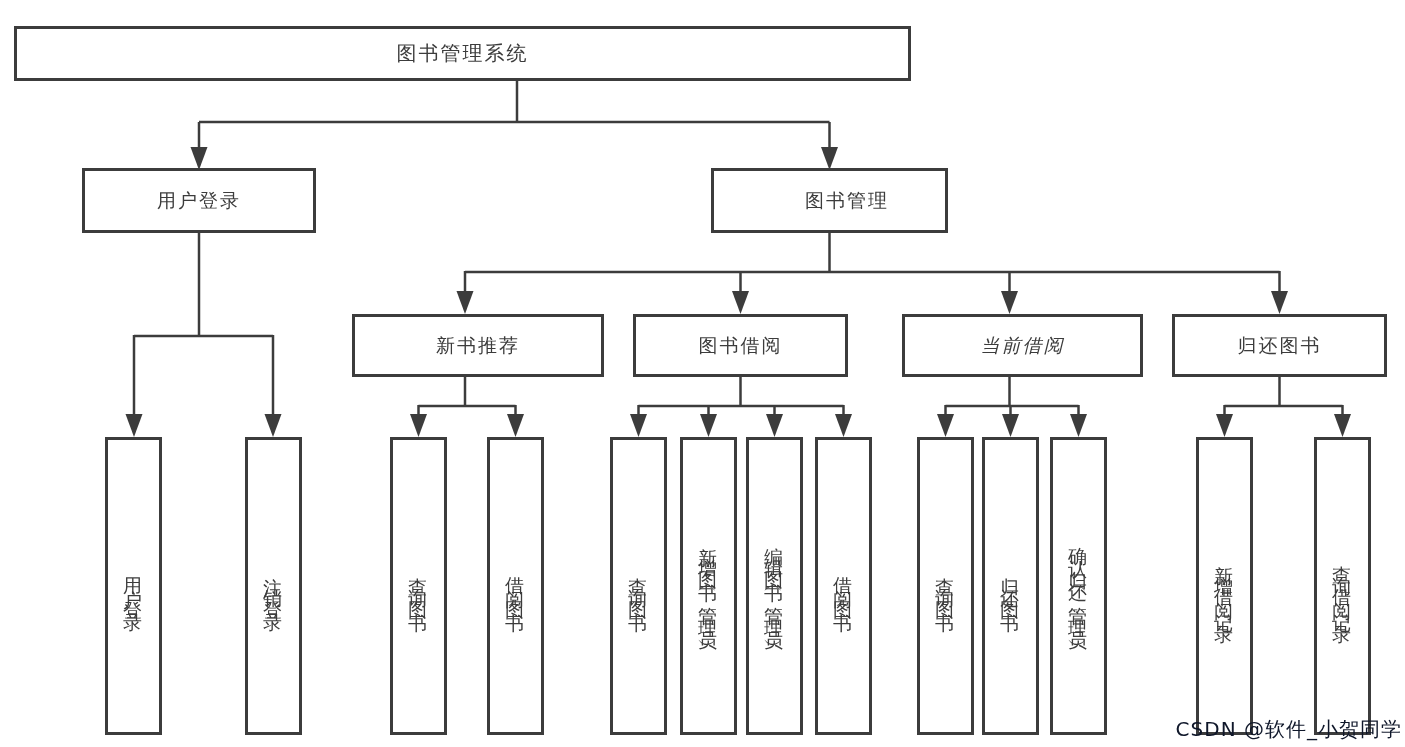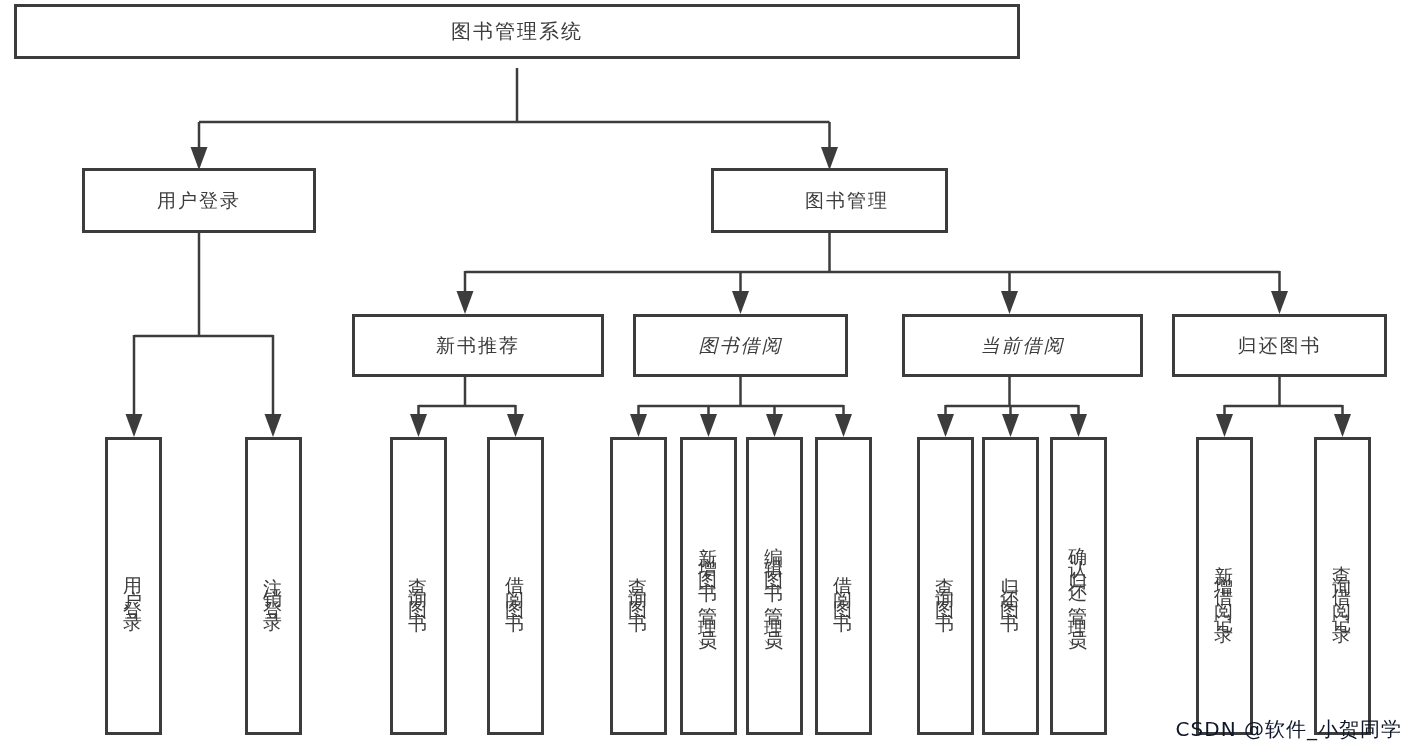--- a/index.html
+++ b/index.html
@@ -99,27 +99,27 @@
       <polygon points="1070,414 1087,414 1078.5,437"></polygon>
 
     <path d="M1279.5 377 V406"></path>
     <path d="M1224.5 406 H1342.5"></path>
     <path d="M1224.5 405 V415"></path>
       <polygon points="1216,414 1233,414 1224.5,437"></polygon>
     <path d="M1342.5 405 V415"></path>
       <polygon points="1334,414 1351,414 1342.5,437"></polygon>
   </svg>
 
-  <div class="box root-box" style="left:14px;top:4px;width:1006px;height:55px;">图书管理系统</div>
+  <div class="box root-box" style="left:14px;top:26px;width:897px;height:55px;">图书管理系统</div>
 
   <div class="box" style="left:82px;top:168px;width:234px;height:65px;">用户登录</div>
   <div class="box" style="left:711px;top:168px;width:237px;height:65px;padding-left:35px;">图书管理</div>
 
   <div class="box" style="left:352px;top:314px;width:252px;height:63px;">新书推荐</div>
-  <div class="box" style="left:633px;top:314px;width:215px;height:63px;font-style:italic;">图书借阅</div>
+  <div class="box" style="left:633px;top:314px;width:215px;height:63px;">图书借阅</div>
   <div class="box" style="left:902px;top:314px;width:241px;height:63px;font-style:italic;">当前借阅</div>
   <div class="box" style="left:1172px;top:314px;width:215px;height:63px;">归还图书</div>
 
   <div class="box vbox" style="left:105px;top:437px;width:57px;height:298px;">用户登录</div>
   <div class="box vbox" style="left:245px;top:437px;width:57px;height:298px;">注销登录</div>
 
   <div class="box vbox" style="left:390px;top:437px;width:57px;height:298px;">查询图书</div>
   <div class="box vbox" style="left:487px;top:437px;width:57px;height:298px;">借阅图书</div>
 
   <div class="box vbox" style="left:610px;top:437px;width:57px;height:298px;">查询图书</div>

